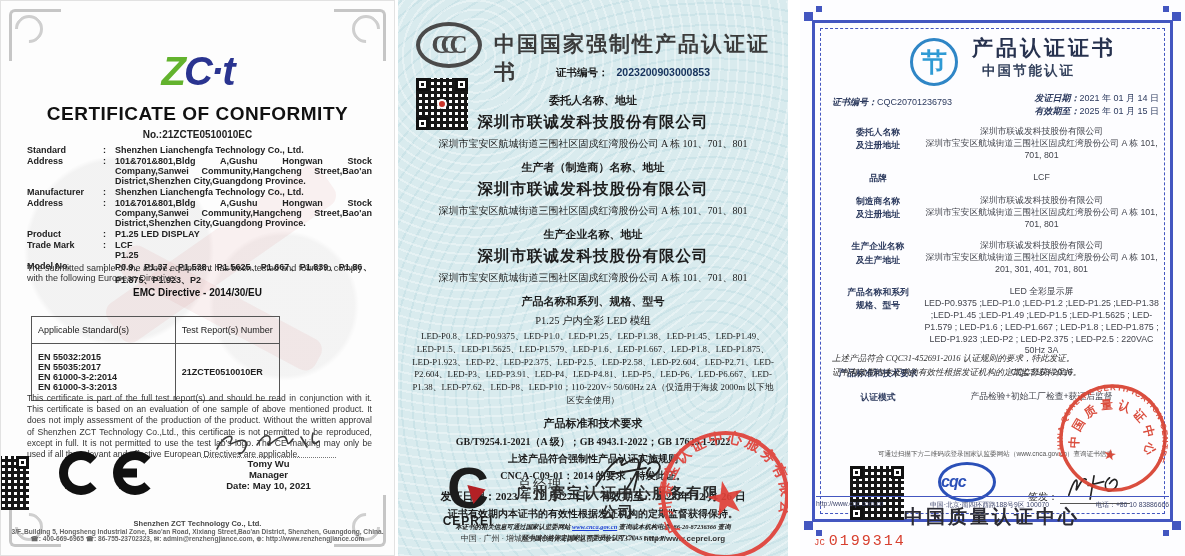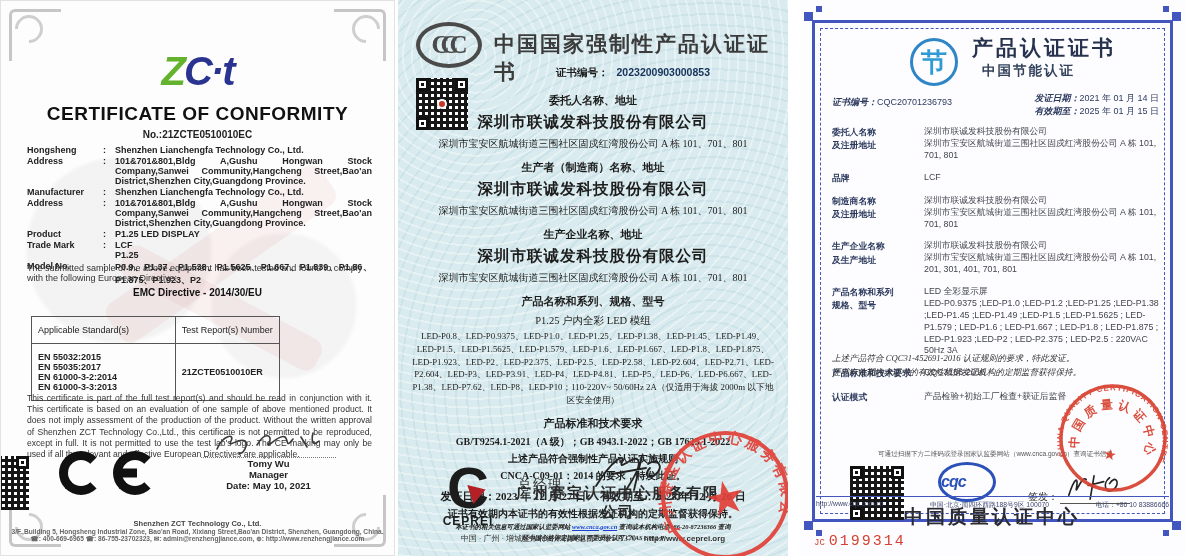--- a/index.html
+++ b/index.html
@@ -110,21 +110,21 @@
   .r-sq.g{ bottom:26px; right:4px; } .r-sq.h{ bottom:20px; right:16px; width:6px;height:6px; }
   .r-content { position:absolute; top:30px; left:32px; right:26px; bottom:40px; color:#33343a; }
   .jn-logo { position:absolute; top:8px; left:78px; width:48px; height:48px; border:3px solid #2f86c6; border-radius:50%;
      display:flex; align-items:center; justify-content:center; color:#2f9ad4; font-size:26px; font-weight:bold; }
   .r-title { position:absolute; top:4px; left:140px; font-size:21px; font-weight:bold; color:#27324f; letter-spacing:3px; }
   .r-subtitle { position:absolute; top:32px; left:150px; font-size:13.5px; font-weight:bold; color:#33415c; letter-spacing:2px; }
   .r-certno { position:absolute; top:66px; left:0; font-size:9px; color:#2c3a5e; }
   .r-certno .lab { font-style:italic; font-weight:bold; }
   .r-dates { position:absolute; top:62px; right:0; text-align:center; font-size:9px; color:#2c3a5e; }
   .r-dates .lab { font-style:italic; font-weight:bold; }
-  .r-fields { position:absolute; top:96px; left:0; right:0; }
+  .r-fields { position:absolute; top:96px; left:0; right:0;text-align:center; }
   .r-row { display:flex; margin-bottom:10px; }
   .r-lab { width:92px; flex:none; font-size:8.8px; font-weight:bold; color:#2c3a5e; white-space:pre-line; line-height:1.5; }
   .r-val { flex:1; font-size:8.8px; color:#43454d; white-space:pre-line; line-height:1.35; }
   .r-notes { position:absolute; top:322px; left:0; right:0; font-size:8.6px; font-style:italic; color:#333; font-family:"Liberation Serif",serif; line-height:1.6; }
   .r-qrnote { position:absolute; top:420px; left:0; right:0; text-align:center; font-size:6.6px; color:#555; }
   .r-qr { position:absolute; top:436px; left:18px; }
   .cqc-logo { position:absolute; top:432px; left:106px; width:58px; height:40px; border:3px solid #2b50b8; border-radius:50%;
      display:flex; align-items:center; justify-content:flex-start; color:#2b50b8; font-weight:bold; font-size:16px; font-style:italic; letter-spacing:-1px; }
   .r-sign { position:absolute; top:440px; left:196px; display:flex; align-items:flex-end; font-size:10px; color:#333; }
   .r-sign svg { margin-left:2px; border-bottom:1px solid #555; }
@@ -147,21 +147,21 @@
     <div class="wm-red"></div>
 
     <div class="zct-logo">
       <span class="zct-z">Z</span><span class="zct-ct">C·t</span>
     </div>
     <div class="l-title">CERTIFICATE OF CONFORMITY</div>
     <div class="l-no">No.:21ZCTE0510010EC</div>
 
     <div class="l-fields">
       <div class="l-row">
-        <span class="l-lab">Hongsheng</span>
+        <span class="l-lab">Standard</span>
           <span class="l-col">:</span>
           <span class="l-val">Shenzhen Lianchengfa Technology Co., Ltd.</span>
       </div>
       <div class="l-row">
         <span class="l-lab">Address</span>
           <span class="l-col">:</span>
           <span class="l-val">101&amp;701&amp;801,Bldg A,Gushu Hongwan Stock Company,Sanwei Community,Hangcheng Street,Bao'an District,Shenzhen City,Guangdong Province.</span>
       </div>
       <div class="l-row">
         <span class="l-lab">Manufacturer</span>

